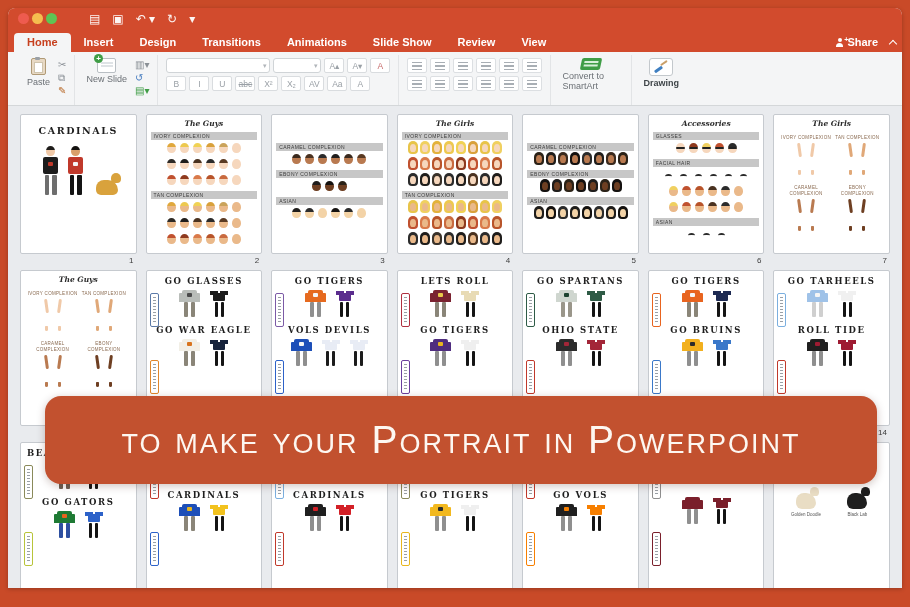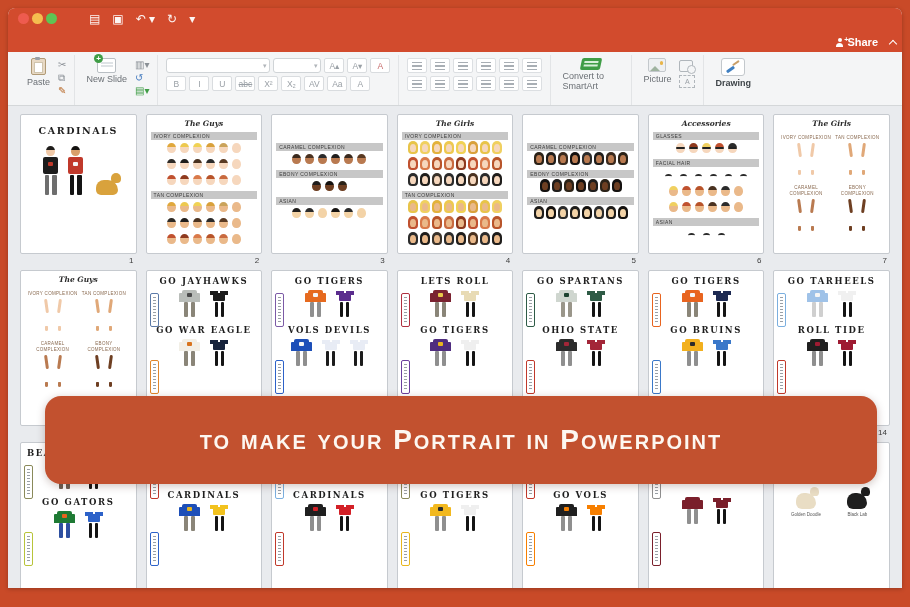--- a/index.html
+++ b/index.html
@@ -123,40 +123,50 @@
   .dgrid{display:grid;grid-template-columns:1fr 1fr;row-gap:10px;padding:16px 6px 0;}
   .ditem{text-align:center;}
   .dblob{position:relative;width:20px;height:16px;border-radius:8px 10px 6px 6px;margin:0 auto;}
   .dblob i{position:absolute;right:-3px;top:-6px;width:9px;height:9px;border-radius:50% 50% 40% 40%;background:inherit;}
   .dlbl{font-size:4.5px;color:#555;margin-top:3px;}
   
   .banner{position:absolute;left:37px;top:388px;width:832px;height:88px;background:#c2512f;border-radius:16px;
           display:flex;flex-direction:column;justify-content:center;align-items:center;z-index:6;
           box-shadow:0 2px 8px rgba(60,20,5,.25);}
   .banner .l1{font-variant:small-caps;font-weight:bold;font-size:31px;letter-spacing:2.5px;color:#fdf7f1;line-height:1.15;}
-  .banner .l2{font-variant:small-caps;font-weight:bold;font-size:28px;letter-spacing:2px;color:#fdf7f1;line-height:1.2;}
+  .banner .l2{font-variant:small-caps;font-weight:normal;font-size:39px;letter-spacing:2px;color:#fdf7f1;line-height:1.2;}
 </style>
 </head>
 <body>
 
 <div class="frame">
   <div class="window">
 
     <div class="titlebar">
       <span id="lights"><span class="light" style="background: rgb(238, 91, 79); margin-right: 3px;"></span><span class="light" style="background: rgb(245, 189, 79); margin-right: 3px;"></span><span class="light" style="background: rgb(95, 196, 84); margin-right: 3px;"></span></span>
       <span class="qa" id="quickaccess">
           <span class="qi">▤</span>
           <span class="qi">▣</span>
           <span class="qi">↶ ▾</span>
           <span class="qi">↻</span>
           <span class="qi">▾</span>
         </span>
     </div>
 
     <div class="tabrow">
+      <span id="tabs" style="display:flex">
+          <span class="tab active">Home</span>
+          <span class="tab">Insert</span>
+          <span class="tab">Design</span>
+          <span class="tab">Transitions</span>
+          <span class="tab">Animations</span>
+          <span class="tab">Slide Show</span>
+          <span class="tab">Review</span>
+          <span class="tab">View</span>
+        </span>
       <span class="tabrow-right">
         <span class="share">
           <span class="person"></span>
           <span>Share</span>
         </span>
         <span class="chev-up"></span>
       </span>
     </div>
 
     <div class="ribbon">
@@ -247,30 +257,20 @@
               </span>
             </div>
         </div>
       </div>
       <div class="rgroup">
         <div class="bigbtn">
           <span class="smartart"></span>
           <span style="text-align:left;line-height:1.1;width:58px">Convert to SmartArt</span>
         </div>
       </div>
-      <div class="rgroup">
-        <div class="bigbtn">
-          <span class="pic-ic"></span>
-          <span>Picture</span>
-        </div>
-        <div class="minicol">
-          <span class="shape-ic"></span>
-          <span class="txtbox-ic">A</span>
-        </div>
-      </div>
       <div class="rgroup" style="border-right:none">
         <div class="bigbtn">
           <span class="draw-ic"></span>
           <span class="dark" style="font-weight:bold">Drawing</span>
         </div>
       </div>
     </div>
 
     <div class="sorter">
       <div class="grid" id="row1">
@@ -424,21 +424,21 @@
                   <div class="qlbl">EBONY COMPLEXION</div>
                   <div><span class="armbar" style="background: rgb(110, 63, 34); transform: rotate(-8deg);"></span><span class="armbar" style="background: rgb(110, 63, 34); transform: rotate(8deg);"></span></div>
                   <div><span class="handbar" style="background: rgb(110, 63, 34);"></span><span class="handbar" style="background: rgb(110, 63, 34);"></span></div>
                 </div>
               </div>
             </div>
             <div class="num">8</div>
           </div>
           <div class="cell">
             <div class="thumb h2">
-              <div class="col-title">GO JAYHAWKS</div>
+              <div class="col-title">GO GLASSES</div>
               <span class="tag" style="border-color: rgb(91, 122, 168); top: 14%;"></span>
               <div class="orow">
                 <span class="outfit">
                   <span class="shirt" style="background: rgb(185, 189, 185); box-shadow: rgb(185, 189, 185) -4px 2px 0px -1px, rgb(185, 189, 185) 4px 2px 0px -1px;">
                     <i style="position: absolute; left: 5px; top: 3px; width: 5px; height: 4px; border-radius: 1px; background: rgb(74, 74, 74);"></i>
                   </span>
                   <span class="legs">
                     <i class="leg" style="background: rgb(138, 133, 120);"></i>
                     <i class="leg" style="background: rgb(138, 133, 120);"></i>
                   </span>

